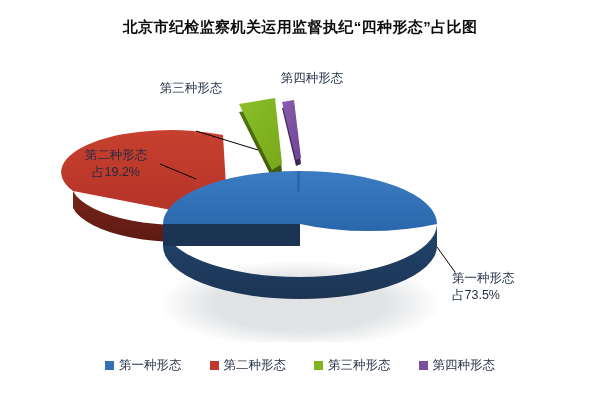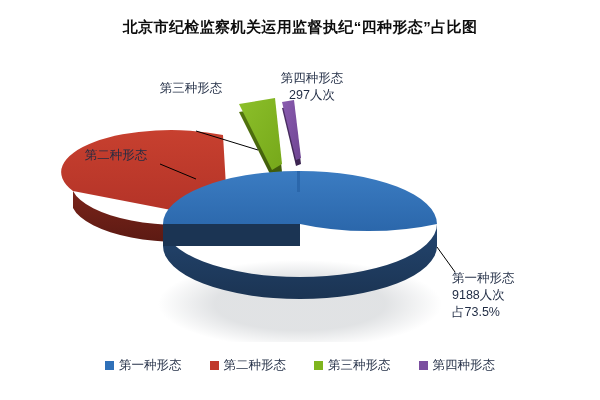--- a/index.html
+++ b/index.html
@@ -196,35 +196,34 @@
 
       <g stroke="#000000" stroke-width="1" fill="none">
         <line x1="437" y1="205" x2="455" y2="230"></line>
         <line x1="160" y1="122" x2="196" y2="137"></line>
         <line x1="196" y1="89" x2="258" y2="108"></line>
       </g>
     </svg>
 
     <div class="data-label lbl-c-1">
       <span class="lbl-name">第一种形态</span>
-      <span class="lbl-count">9188人次</span>
       <span class="lbl-pct">占73.5%</span>
     </div>
 
     <div class="data-label lbl-c-2">
       <span class="lbl-name">第二种形态</span>
+      <span class="lbl-pct">占19.2%</span>
     </div>
 
     <div class="data-label lbl-c-3">
       <span class="lbl-name">第三种形态</span>
     </div>
 
     <div class="data-label lbl-c-4">
       <span class="lbl-name">第四种形态</span>
-      <span class="lbl-count">297人次</span>
     </div>
 
   </div>
 
   <div class="legend">
     <div class="legend-item">
       <span class="legend-swatch" style="background-color: rgb(47, 112, 184);"></span>
       <span class="legend-label">第一种形态</span>
     </div>
     <div class="legend-item">

